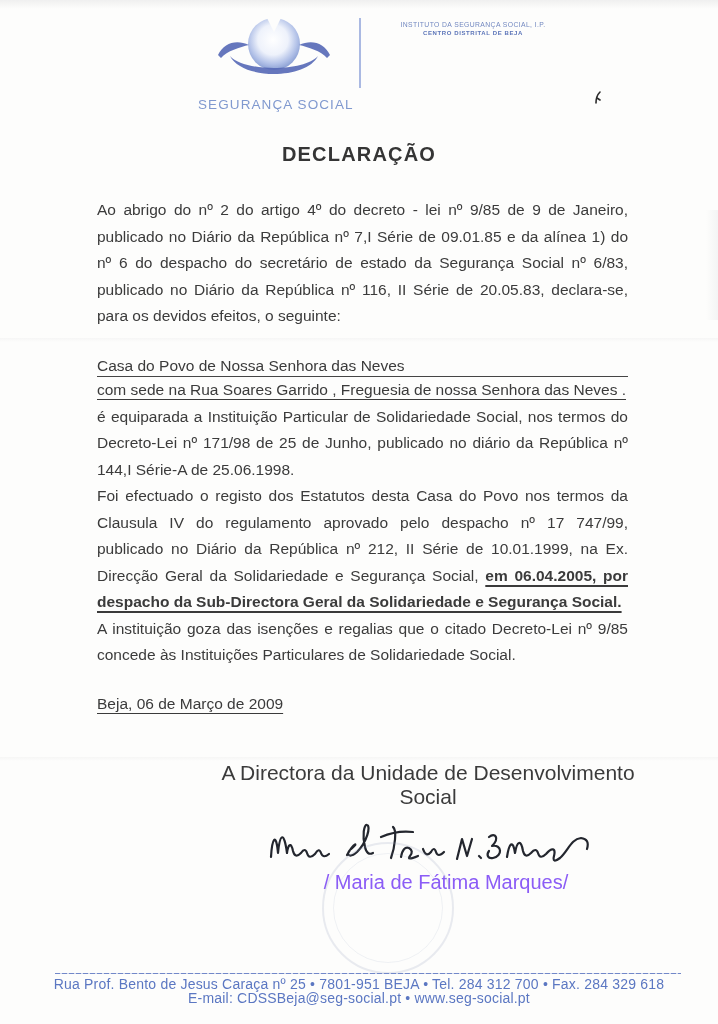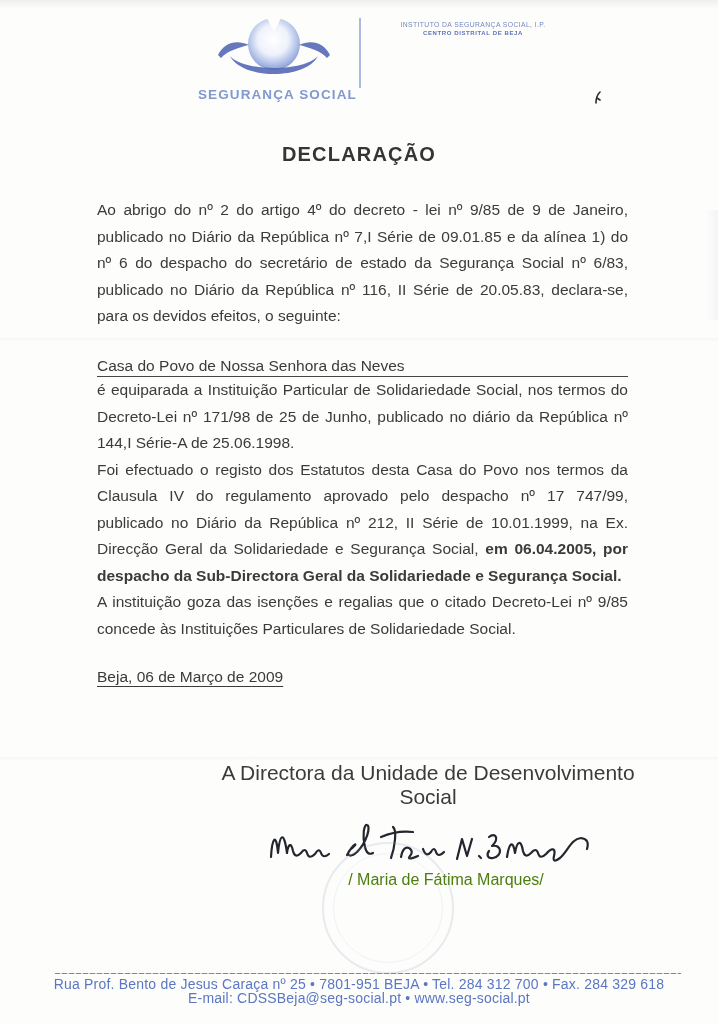--- a/index.html
+++ b/index.html
@@ -12,22 +12,22 @@
   .top-shade{position:absolute;top:0;left:0;right:0;height:9px;
     background:linear-gradient(180deg,rgba(120,120,128,.10),rgba(120,120,128,0));}
   .crease{position:absolute;left:0;width:100%;height:4px;
     background:linear-gradient(180deg,rgba(120,120,130,.055),rgba(120,120,130,0));}
   .edge-blotch{position:absolute;right:0;top:210px;width:12px;height:110px;
     background:linear-gradient(90deg,rgba(130,135,150,0),rgba(130,135,150,.08));}
 
   
   .logo-left{position:absolute;left:198px;top:14px;width:152px;text-align:center;}
   .logo-left svg{display:block;margin:0 auto;}
-  .logo-left .label{margin-top:11px;font-size:13.5px;letter-spacing:1.1px;
-    color:#8099cf;white-space:nowrap;font-weight:bold;}
+  .logo-left .label{margin-top:21px;font-size:13.5px;letter-spacing:1.1px;
+    color:#8099cf;white-space:nowrap;}
   .header-divider{position:absolute;left:359px;top:18px;width:2px;height:70px;
     background:#aab9e2;}
   .logo-right{position:absolute;left:388px;top:20px;width:170px;text-align:center;}
   .iss-mark{height:56px;line-height:56px;}
   .iss-i{font-family:"DejaVu Serif",serif;font-weight:700;font-size:38px;color:#4d62b0;}
   .iss-s1{font-family:"DejaVu Serif",serif;font-size:38px;color:#93aada;margin-left:-4px;}
   .iss-s2{font-family:"DejaVu Serif",serif;font-weight:700;font-size:50px;color:#4d62b0;
     margin-left:-13px;vertical-align:-5px;}
   .inst-line1{font-size:6.8px;letter-spacing:.4px;color:#7288c0;margin-top:1px;white-space:nowrap;}
   .inst-line2{font-size:6px;font-weight:700;letter-spacing:.6px;color:#5b74b8;margin-top:2px;}
@@ -40,29 +40,29 @@
   
   .body-text{position:absolute;left:97px;top:197px;width:531px;
     font-size:15.5px;line-height:26.5px;text-align:justify;color:#3b3b3b;}
   .body-text p{margin:0;}
   .p1{margin-bottom:21px !important;}
   .entity-line{display:flex;align-items:flex-end;height:26.5px;}
   .entity-line .txt{font-weight:400;line-height:21px;border-bottom:1.7px solid #454545;
     white-space:nowrap;}
   .entity-line .fill{flex:1;border-bottom:1.7px solid #454545;height:21px;}
   .u{ text-decoration:underline;text-decoration-thickness:1.4px;text-underline-offset:4px;}
-  .bold-u{font-weight:700;text-decoration-thickness:1.6px;
+  .bold-u{font-weight:700;text-decoration:underline;text-decoration-thickness:1.6px;
     text-underline-offset:4px;margin-top:48px;}
   .dateline{margin-top:22px !important;text-align:left;}
 
   
   .sig-block{position:absolute;left:208px;top:761px;width:440px;text-align:center;}
   .sig-role{font-size:21px;color:#3b3b3b;}
   .sig-scribble{margin-top:4px;}
-  .sig-name{font-size:16px;color:#4d7c0f;margin-top:-4px;transform:translateX(18px);}
+  .sig-name{font-size:20px;color:#8b5cf6;margin-top:-4px;transform:translateX(18px);}
   .stamp{position:absolute;left:322px;top:842px;width:128px;height:128px;border-radius:50%;
     border:2px solid rgba(150,160,190,.20);}
   .stamp::after{content:"";position:absolute;inset:9px;border-radius:50%;
     border:1px solid rgba(150,160,190,.14);}
 
   
   .footer-rule{position:absolute;left:55px;top:973px;width:626px;height:1.4px;
     background:repeating-linear-gradient(90deg,#7288c9 0 5px,rgba(114,136,201,.30) 5px 7px);}
   .footer-text{position:absolute;left:0;right:0;top:978px;text-align:center;
     color:#5b77c2;font-size:14px;line-height:13.8px;letter-spacing:.2px;}
@@ -110,20 +110,21 @@
   <div class="doc-title">DECLARAÇÃO</div>
 
   <div class="body-text">
     <p class="p1">Ao abrigo do nº 2 do artigo 4º do decreto - lei nº 9/85 de 9 de Janeiro, publicado no Diário da República nº 7,I Série de 09.01.85 e da alínea 1) do nº 6 do despacho do secretário de estado da Segurança Social nº 6/83, publicado no Diário da República nº 116, II Série de 20.05.83, declara-se, para os devidos efeitos, o seguinte:</p>
 
     <div class="entity-line">
       <span class="txt">Casa do Povo de Nossa Senhora das Neves</span>
       <span class="fill"></span>
     </div>
 
+    <p><span class="u">com sede na Rua Soares Garrido , Freguesia de nossa Senhora das Neves .</span></p>
 
     <p>é equiparada a Instituição Particular de Solidariedade Social, nos termos do Decreto-Lei nº 171/98 de 25 de Junho, publicado no diário da República nº 144,I Série-A de 25.06.1998.</p>
 
     <p><span>Foi efectuado o registo dos Estatutos desta Casa do Povo nos termos da Clausula IV do regulamento aprovado pelo despacho nº 17 747/99, publicado no Diário da República nº 212, II Série de 10.01.1999, na Ex. Direcção Geral da Solidariedade e Segurança Social, </span><span class="bold-u">em 06.04.2005, por despacho da Sub-Directora Geral da Solidariedade e Segurança Social.</span></p>
 
     <p>A instituição goza das isenções e regalias que o citado Decreto-Lei nº 9/85 concede às Instituições Particulares de Solidariedade Social.</p>
 
     <p class="dateline"><span class="u">Beja, 06 de Março de 2009</span></p>
   </div>
 

